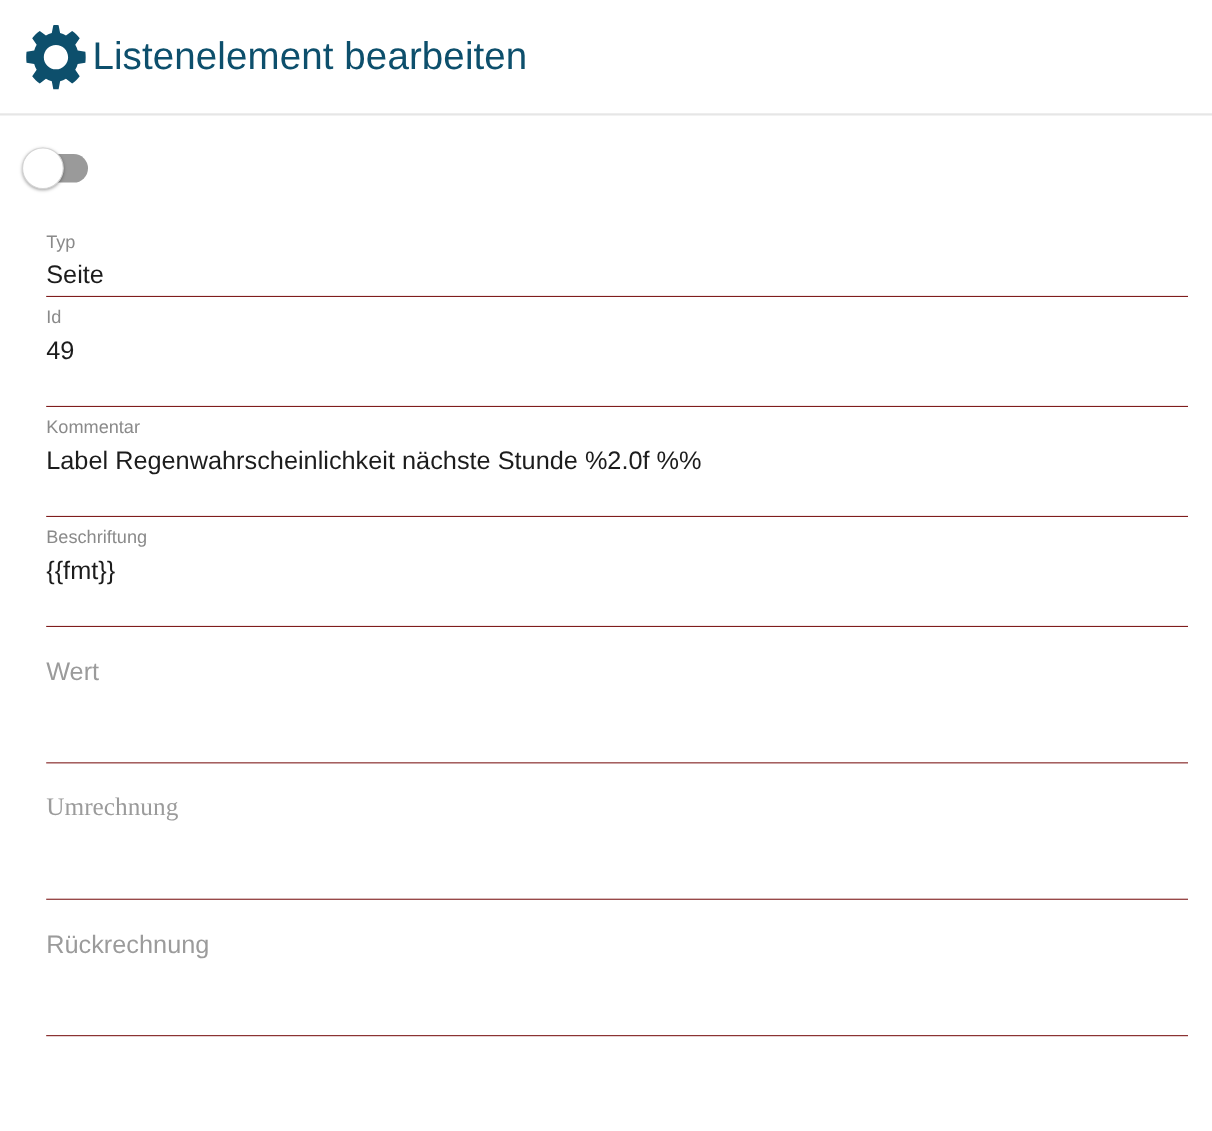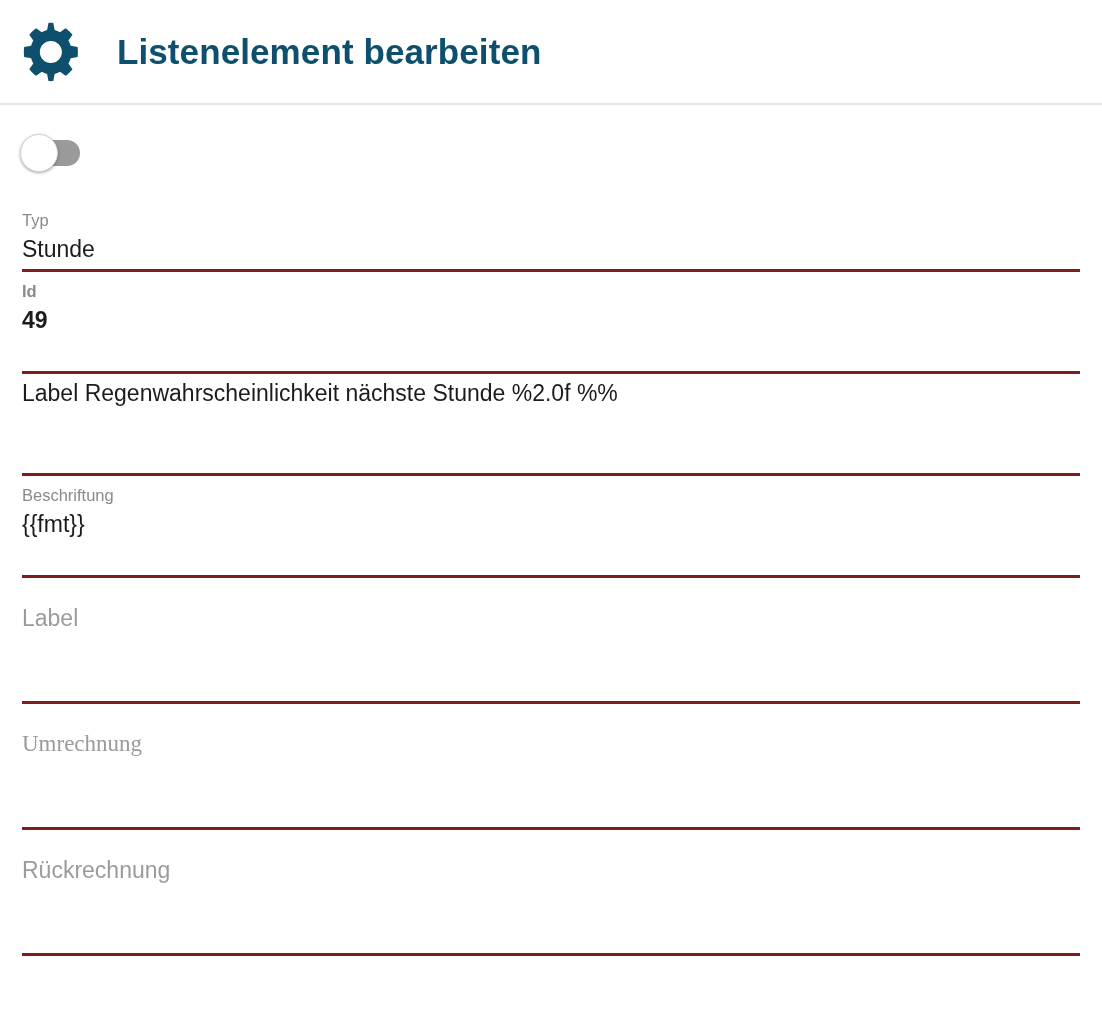--- a/index.html
+++ b/index.html
@@ -27,22 +27,21 @@
   }
   .gear-icon {
     width: 62px;
     height: 62px;
     flex: 0 0 62px;
     display: block;
   }
   .header-title {
     font-size: 35px;
     color: #0d4f6c;
-    font-weight: 700;
-    margin-left: 33px;
+    font-weight: 400;
     letter-spacing: 0.1px;
     white-space: nowrap;
   }
 
   
   .content {
     padding: 0 22px;
   }
 
   
@@ -66,22 +65,23 @@
     height: 38px;
     border-radius: 50%;
     background: #ffffff;
     border: 1px solid #d4d4d4;
     box-shadow: 0 1px 3px rgba(0,0,0,0.35);
     box-sizing: border-box;
   }
 
   
   .field {
-    border-bottom: 3px solid #7f1d1d;
+    border-bottom: 1px solid #7f1d1d;
     padding-bottom: 6px;
+    margin-left: 20px;
   }
   .field-label {
     font-size: 16.5px;
     color: #8a8a8a;
     line-height: 20px;
     padding-top: 9px;
   }
   .field-value {
     font-size: 23px;
     color: #1c1c1c;
@@ -98,21 +98,21 @@
   }
   .field.placeholder .field-label {
     font-size: 23px;
     color: #9b9b9b;
     line-height: 36px;
     padding-top: 0;
   }
 
   .f-typ       { height: 62px; }
   .f-seite     { height: 93px; }
-  .f-id        { height: 93px; font-weight: bold; }
+  .f-id        { height: 93px; }
   .f-kommentar { height: 93px; }
   .f-beschr    { height: 93px; }
   .f-wert      { height: 93px; }
   .f-umrech    { height: 93px; font-family: Liberation Serif, serif; }
   .f-rueck     { height: 93px; }
 </style>
 </head>
 <body>
 
 <div class="header">
@@ -127,40 +127,41 @@
 <div class="content">
 
   <div class="toggle-row">
     <div class="switch">
       <div class="knob"></div>
     </div>
   </div>
 
   <div class="field f-typ">
     <div class="field-label">Typ</div>
-    <div class="field-value">Stunde</div>
+    <div class="field-value">Seite</div>
   </div>
 
 
   <div class="field f-id">
     <div class="field-label">Id</div>
     <div class="field-value">49</div>
   </div>
 
   <div class="field f-kommentar">
+    <div class="field-label">Kommentar</div>
     <div class="field-value">Label Regenwahrscheinlichkeit nächste Stunde %2.0f %%</div>
   </div>
 
   <div class="field f-beschr">
     <div class="field-label">Beschriftung</div>
     <div class="field-value">{{fmt}}</div>
   </div>
 
   <div class="field placeholder f-wert">
-    <div class="field-label">Label</div>
+    <div class="field-label">Wert</div>
 
   </div>
 
   <div class="field placeholder f-umrech">
     <div class="field-label">Umrechnung</div>
 
   </div>
 
   <div class="field placeholder f-rueck">
     <div class="field-label">Rückrechnung</div>

